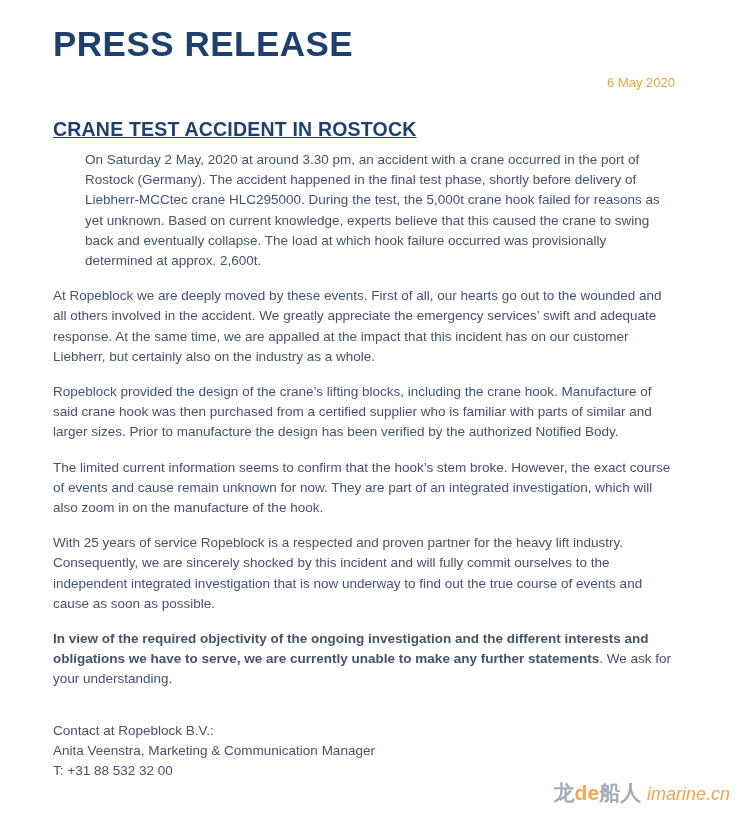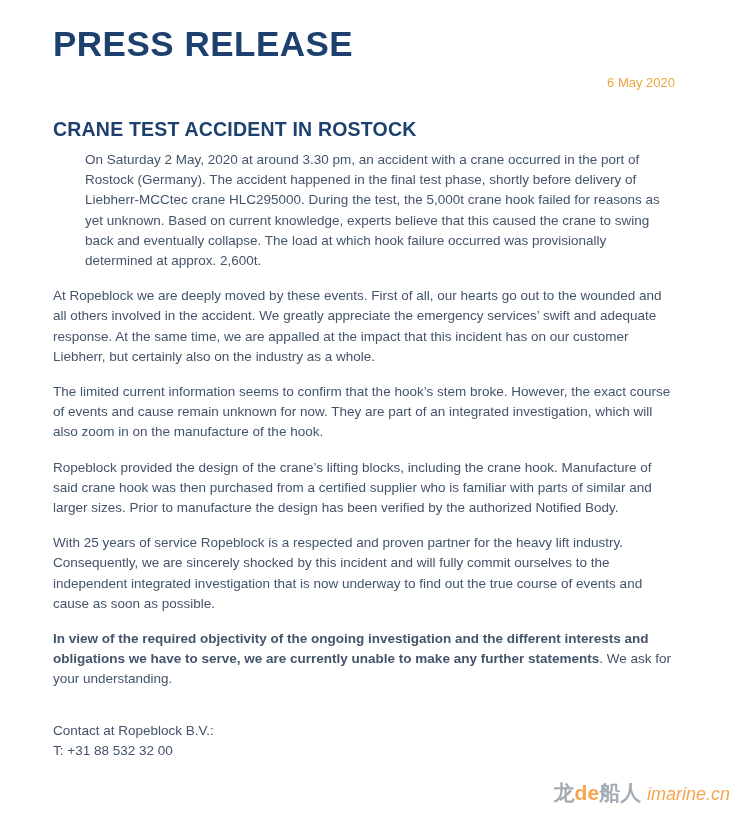--- a/index.html
+++ b/index.html
@@ -37,20 +37,21 @@
       color: var(--accent);
       text-align: right;
     }
     .headline {
       margin: 27px 0 0 0;
       font-size: 19.5px;
       line-height: 22px;
       font-weight: 700;
       letter-spacing: 0.2px;
       color: var(--navy);
+      text-decoration: underline;
     }
     .body-copy p {
       margin: 0 0 15px 0;
       font-size: 13.5px;
       line-height: 20.2px;
       color: var(--body);
     }
     .body-copy p.first {
       margin-top: 10px;
       margin-left: 32px;
@@ -101,28 +102,29 @@
   <div class="content">
 
     <h1 class="title">PRESS RELEASE</h1>
     <div class="date">6 May 2020</div>
 
     <h2 class="headline">CRANE TEST ACCIDENT IN ROSTOCK</h2>
 
     <div class="body-copy">
       <p class="first">On Saturday 2 May, 2020 at around 3.30 pm, an accident with a crane occurred in the port of Rostock (Germany). The accident happened in the final test phase, shortly before delivery of Liebherr-MCCtec crane HLC295000. During the test, the 5,000t crane hook failed for reasons as yet unknown. Based on current knowledge, experts believe that this caused the crane to swing back and eventually collapse. The load at which hook failure occurred was provisionally determined at approx. 2,600t.</p>
       <p>At Ropeblock we are deeply moved by these events. First of all, our hearts go out to the wounded and all others involved in the accident. We greatly appreciate the emergency services’ swift and adequate response. At the same time, we are appalled at the impact that this incident has on our customer Liebherr, but certainly also on the industry as a whole.</p>
+      <p>Ropeblock provided the design of the crane’s lifting blocks, including the crane hook. Manufacture of said crane hook was then purchased from a certified supplier who is familiar with parts of similar and larger sizes. Prior to manufacture the design has been verified by the authorized Notified Body.</p>
       <p>The limited current information seems to confirm that the hook’s stem broke. However, the exact course of events and cause remain unknown for now. They are part of an integrated investigation, which will also zoom in on the manufacture of the hook.</p>
-      <p>Ropeblock provided the design of the crane’s lifting blocks, including the crane hook. Manufacture of said crane hook was then purchased from a certified supplier who is familiar with parts of similar and larger sizes. Prior to manufacture the design has been verified by the authorized Notified Body.</p>
       <p>With 25 years of service Ropeblock is a respected and proven partner for the heavy lift industry. Consequently, we are sincerely shocked by this incident and will fully commit ourselves to the independent integrated investigation that is now underway to find out the true course of events and cause as soon as possible.</p>
       <p class="statement"><b>In view of the required objectivity of the ongoing investigation and the different interests and obligations we have to serve, we are currently unable to make any further statements</b><span>. We ask for your understanding.</span></p>
     </div>
 
     <div class="contact">
       <div>Contact at Ropeblock B.V.:</div>
+      <div>Anita Veenstra, Marketing &amp; Communication Manager</div>
       <div>T: +31 88 532 32 00</div>
     </div>
 
 
   </div>
 
   <div class="watermark">
     <span class="wm-gray">龙</span><span class="wm-orange">de</span><span class="wm-gray">船人</span>
     <span class="wm-site">imarine.cn</span>
   </div>

